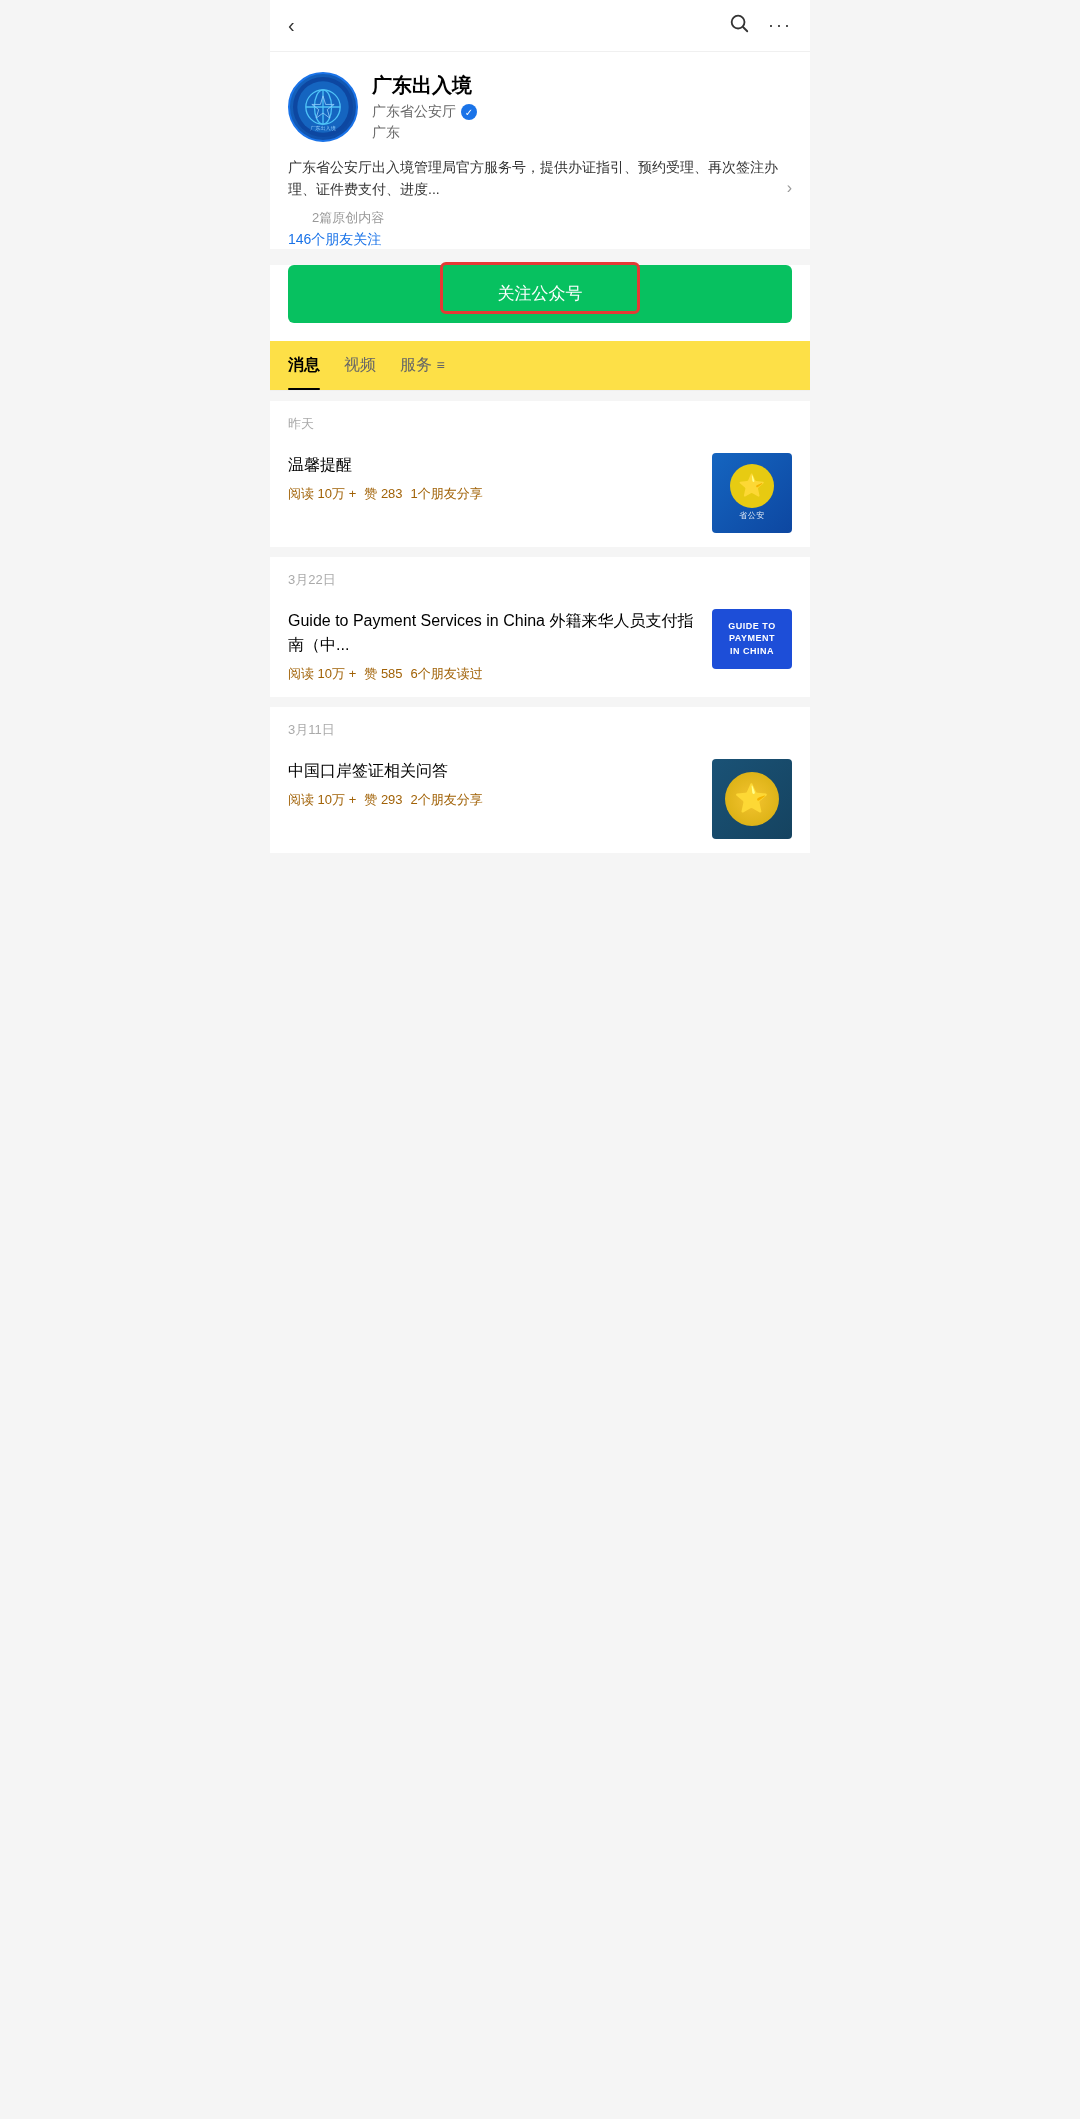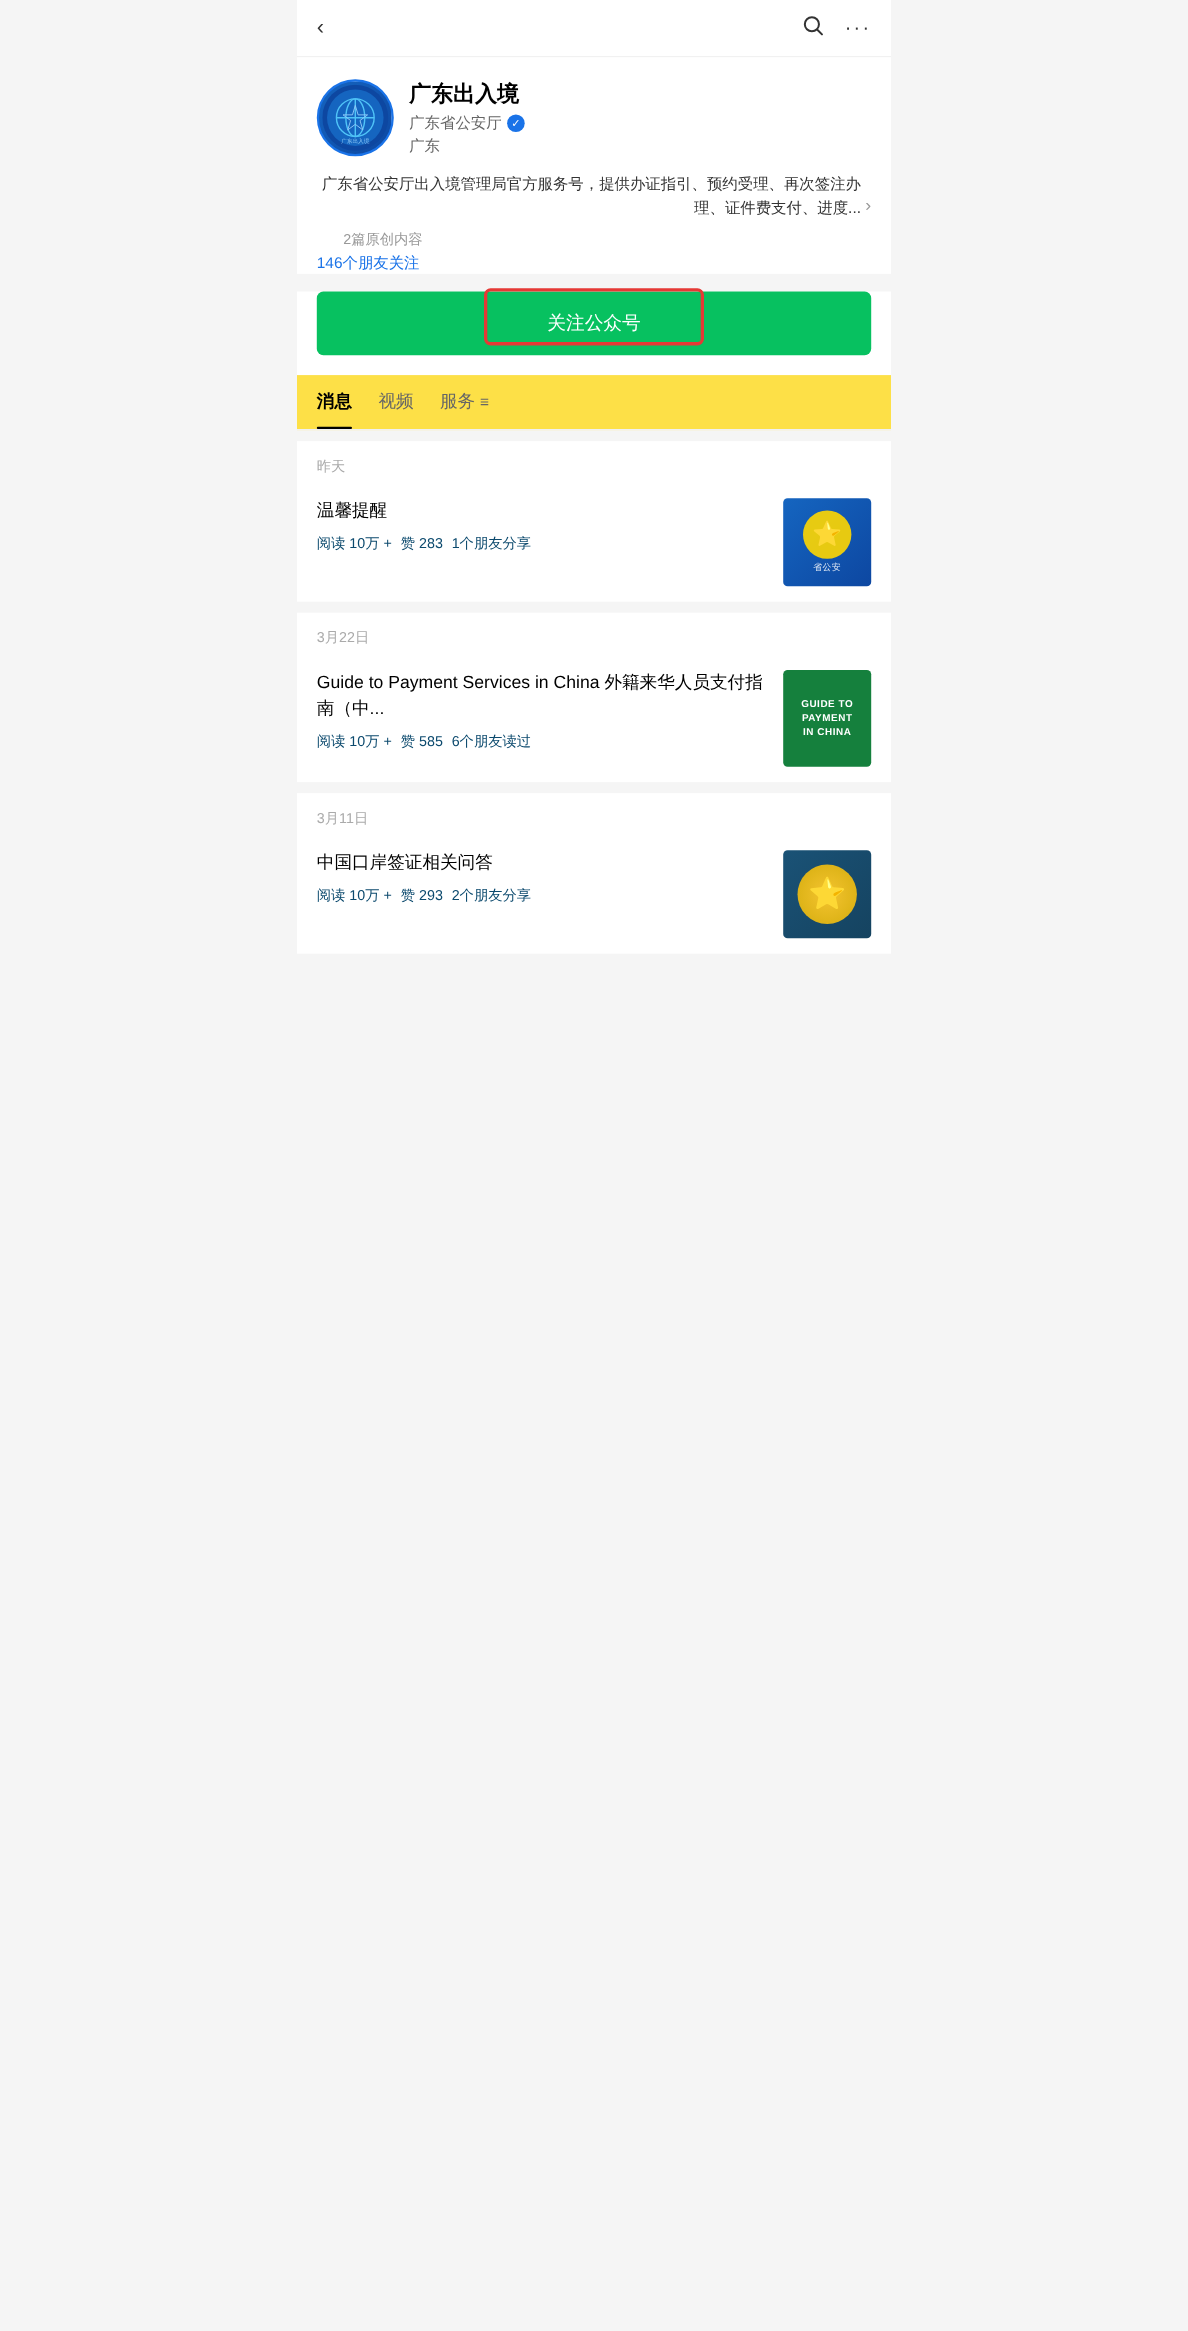--- a/index.html
+++ b/index.html
@@ -116,21 +116,20 @@
       color: #333;
       line-height: 1.6;
       margin-bottom: 8px;
       display: flex;
       align-items: flex-end;
       gap: 4px;
     }
 
     .profile-desc-text {
       flex: 1;
-      text-align: right;
     }
 
     .profile-desc-arrow {
       color: #999;
       font-size: 16px;
       flex-shrink: 0;
     }
 
     .profile-stats {
       font-size: 13px;
@@ -246,21 +245,21 @@
     .article-title {
       font-size: 16px;
       font-weight: 500;
       color: #000;
       line-height: 1.5;
       margin-bottom: 8px;
     }
 
     .article-meta {
       font-size: 13px;
-      color: #0c4a6e;
+      color: #a16207;
       display: flex;
       gap: 8px;
     }
 
     .article-thumbnail {
       width: 80px;
       height: 80px;
       border-radius: 4px;
       flex-shrink: 0;
       overflow: hidden;
@@ -295,22 +294,22 @@
 
     .thumb-police-text {
       font-size: 8px;
       color: rgba(255,255,255,0.9);
       letter-spacing: 0.5px;
     }
 
     
     .thumb-payment {
       width: 80px;
-      height: 88px;
-      background: #15803d;
+      height: 60px;
+      background: #1d4ed8;
       display: flex;
       flex-direction: column;
       align-items: center;
       justify-content: center;
       padding: 6px;
       color: white;
       text-align: center;
     }
 
     .thumb-payment-text {

